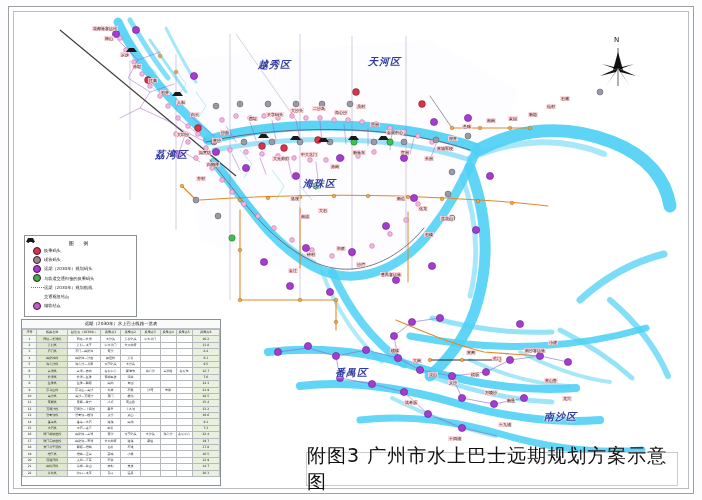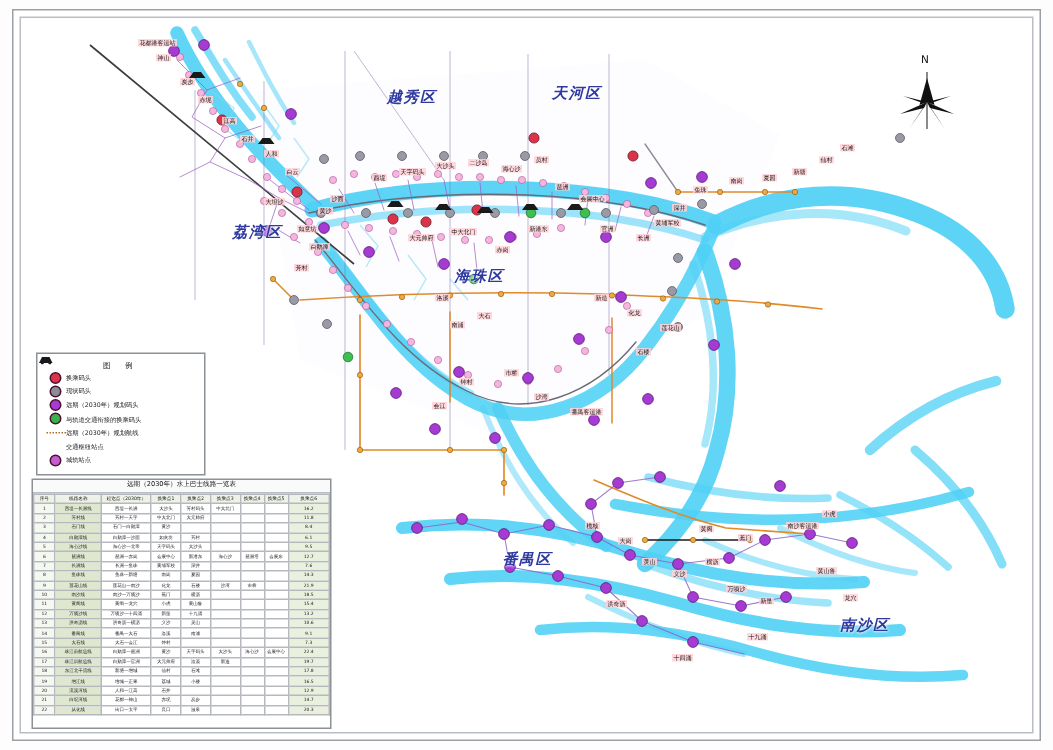--- a/index.html
+++ b/index.html
@@ -425,21 +425,21 @@
       <div class="lbl sta-lbl-box" style="left: 412px; top: 358px;">大岗</div>
       <div class="lbl sta-lbl-box" style="left: 390px; top: 348px;">榄核</div>
     </div>
 
   <div id="districtLayer">
       <div class="lbl district" style="left: 258px; top: 58px;">越秀区</div>
       <div class="lbl district" style="left: 368px; top: 55px;">天河区</div>
       <div class="lbl district" style="left: 155px; top: 148px;">荔湾区</div>
       <div class="lbl district" style="left: 303px; top: 177px;">海珠区</div>
       <div class="lbl district" style="left: 335px; top: 330px; margin-top: 36px;">番禺区</div>
-      <div class="lbl district" style="left: 560px; top: 410px;">南沙区</div>
+      <div class="lbl district" style="left: 544px; top: 410px;">南沙区</div>
     </div>
 
   <div class="cmp-n">N</div>
   <svg class="compass" viewBox="0 0 44 44">
     <line x1="22" y1="2" x2="22" y2="40" stroke="#222" stroke-width="0.7"></line>
     <path d="M22 6 L27 24 L22 22 Z" fill="#111"></path>
     <path d="M22 6 L17 24 L22 22 Z" fill="#111"></path>
     <path d="M22 22 L40 30 L24 26 Z" fill="#111"></path>
     <path d="M22 22 L4 30 L20 26 Z" fill="#111"></path>
     <path d="M22 22 L34 40 L25 27 Z" fill="#111"></path>
@@ -756,14 +756,17 @@
             <td>温泉</td>
             <td></td>
             <td></td>
             <td></td>
             <td class="g2">20.3</td>
           </tr>
         </tbody>
     </table>
   </div>
 
+  <div class="title-box">
+    <span class="title-txt">附图3  广州市水上巴士远期规划方案示意图</span>
+  </div>
 
 </div>
 
 </body></html>

